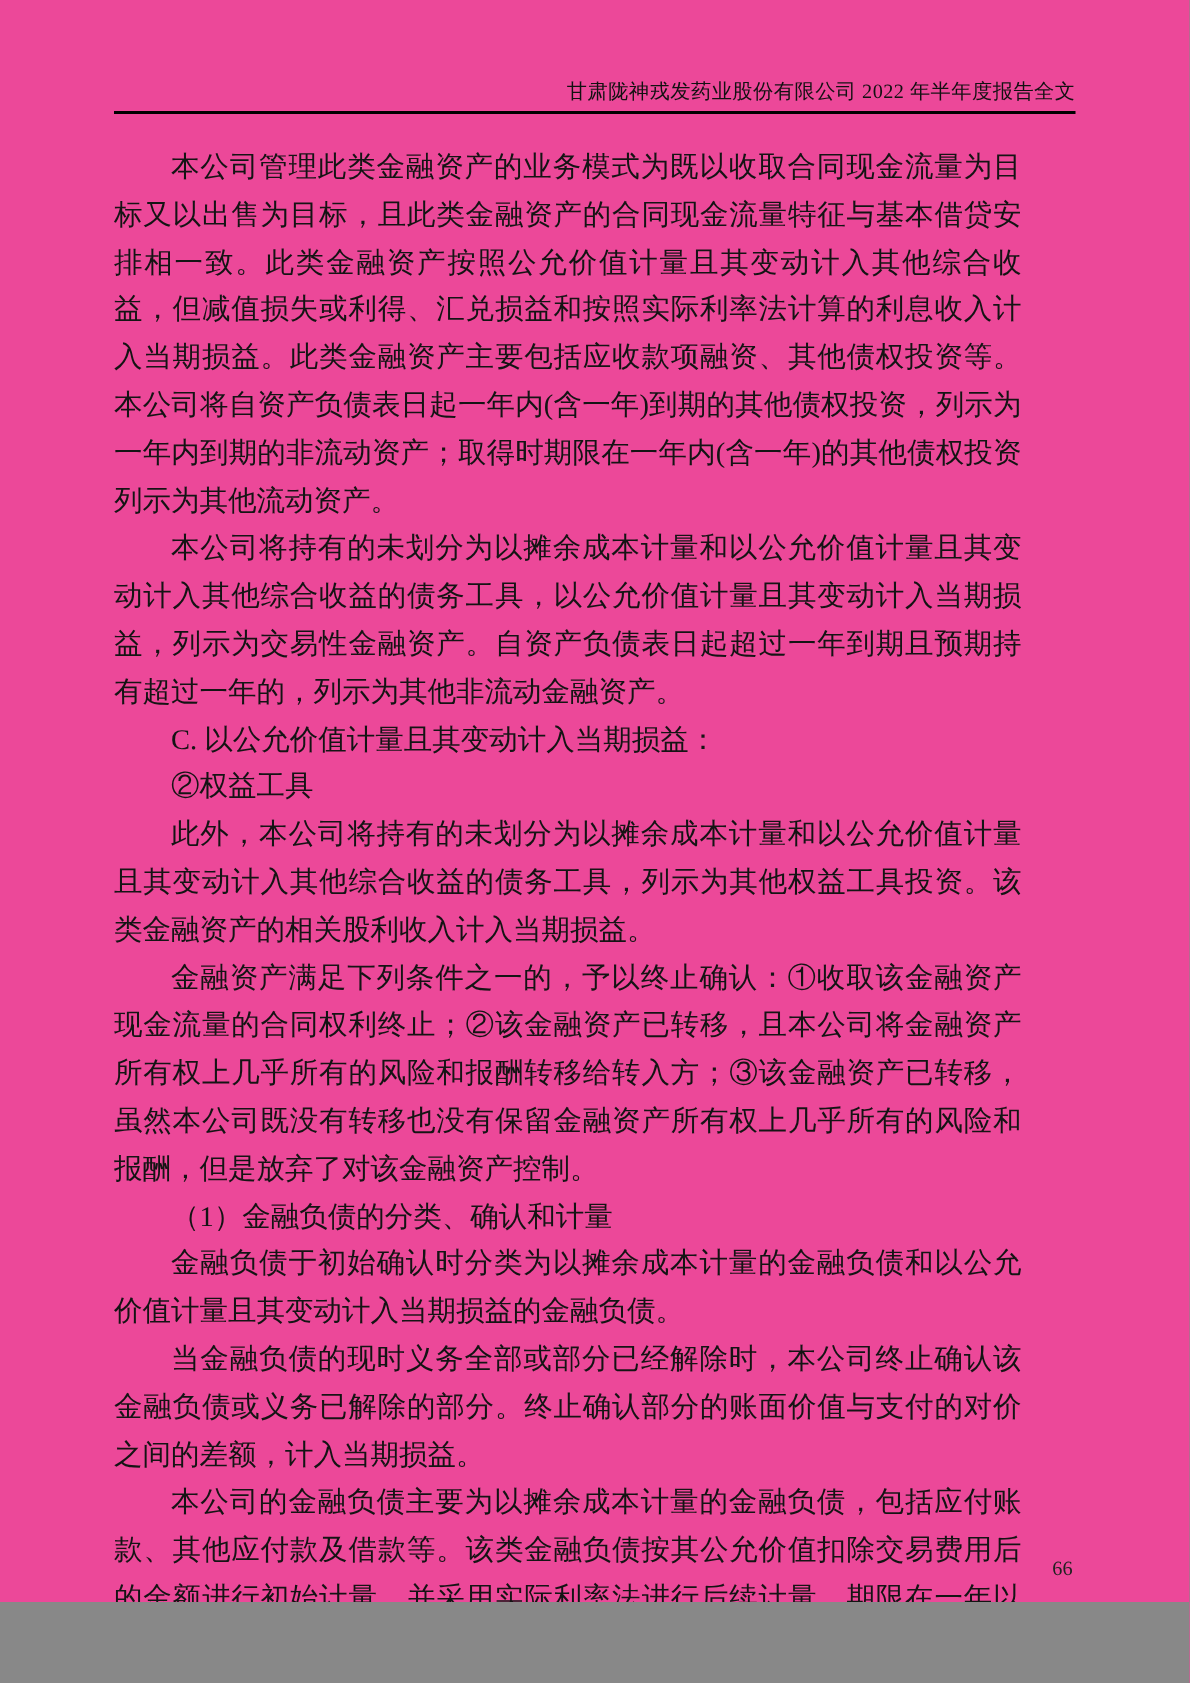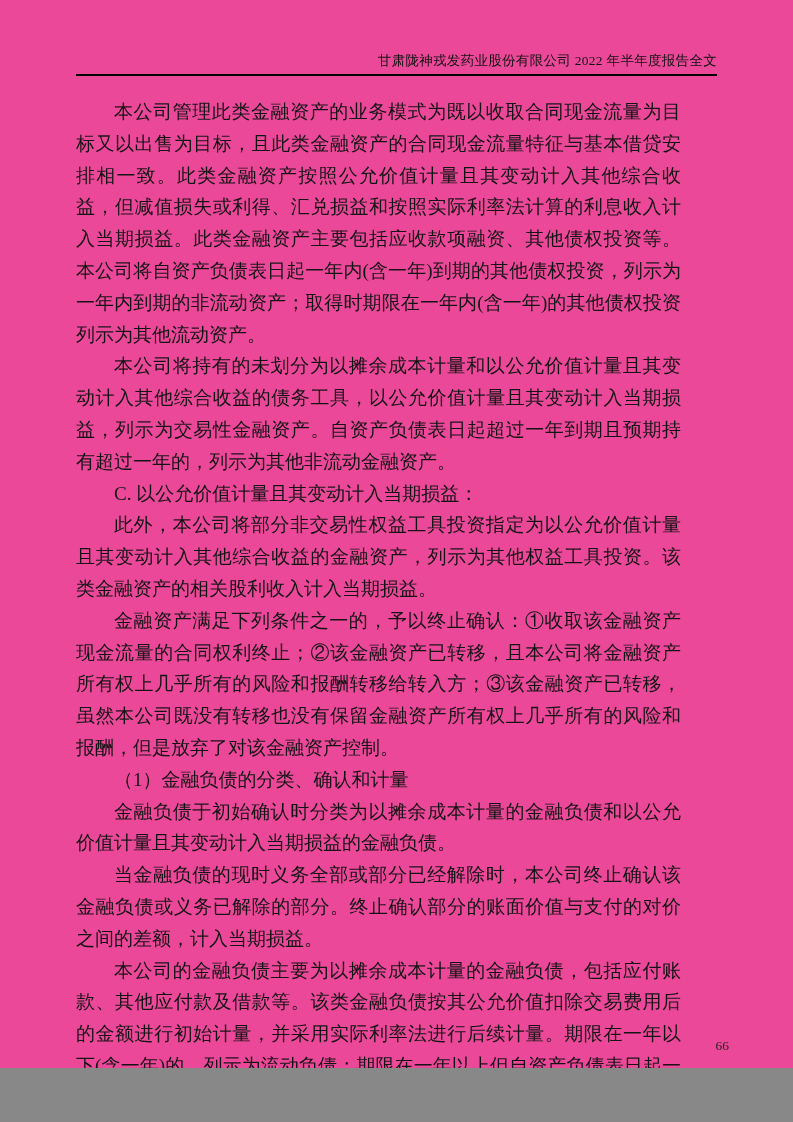--- a/index.html
+++ b/index.html
@@ -39,37 +39,38 @@
   }
   .doc-body p {
     margin: 0;
     padding: 0;
     text-indent: 2em;
     word-break: break-all;
   }
   .page-number {
     position: absolute;
     top: 1038px;
-    right: 64px;
+    right: 78px;
     font-size: 13.5px;
     color: #222222;
   }
 </style>
 </head>
 <body>
 
 <div class="page">
 
   <div class="page-header">甘肃陇神戎发药业股份有限公司 2022 年半年度报告全文</div>
 
   <div class="doc-body" id="doc-body">
       <p>本公司管理此类金融资产的业务模式为既以收取合同现金流量为目标又以出售为目标，且此类金融资产的合同现金流量特征与基本借贷安排相一致。此类金融资产按照公允价值计量且其变动计入其他综合收益，但减值损失或利得、汇兑损益和按照实际利率法计算的利息收入计入当期损益。此类金融资产主要包括应收款项融资、其他债权投资等。本公司将自资产负债表日起一年内(含一年)到期的其他债权投资，列示为一年内到期的非流动资产；取得时期限在一年内(含一年)的其他债权投资列示为其他流动资产。</p>
       <p>本公司将持有的未划分为以摊余成本计量和以公允价值计量且其变动计入其他综合收益的债务工具，以公允价值计量且其变动计入当期损益，列示为交易性金融资产。自资产负债表日起超过一年到期且预期持有超过一年的，列示为其他非流动金融资产。</p>
       <p>C. 以公允价值计量且其变动计入当期损益：</p>
-      <p>此外，本公司将部分非交易性权益工具投资指定为以公允价值计量且其变动计入其他综合收益的金融资产，列示为其他权益工具投资。该类金融资产的相关股利收入计入当期损益。</p>
+      <p>②权益工具</p>
+      <p>此外，本公司将持有的未划分为以摊余成本计量和以公允价值计量且其变动计入其他综合收益的债务工具，列示为其他权益工具投资。该类金融资产的相关股利收入计入当期损益。</p>
       <p>金融资产满足下列条件之一的，予以终止确认：①收取该金融资产现金流量的合同权利终止；②该金融资产已转移，且本公司将金融资产所有权上几乎所有的风险和报酬转移给转入方；③该金融资产已转移，虽然本公司既没有转移也没有保留金融资产所有权上几乎所有的风险和报酬，但是放弃了对该金融资产控制。</p>
       <p>（1）金融负债的分类、确认和计量</p>
       <p>金融负债于初始确认时分类为以摊余成本计量的金融负债和以公允价值计量且其变动计入当期损益的金融负债。</p>
       <p>当金融负债的现时义务全部或部分已经解除时，本公司终止确认该金融负债或义务已解除的部分。终止确认部分的账面价值与支付的对价之间的差额，计入当期损益。</p>
       <p>本公司的金融负债主要为以摊余成本计量的金融负债，包括应付账款、其他应付款及借款等。该类金融负债按其公允价值扣除交易费用后的金额进行初始计量，并采用实际利率法进行后续计量。期限在一年以下(含一年)的，列示为流动负债；期限在一年以上但自资产负债表日起一年内(含一年)到期的，列示为一年内到期的非流动负债；其余列示为非流动负债。</p>
     </div>
 
   <div class="page-number">66</div>
 
 </div>

